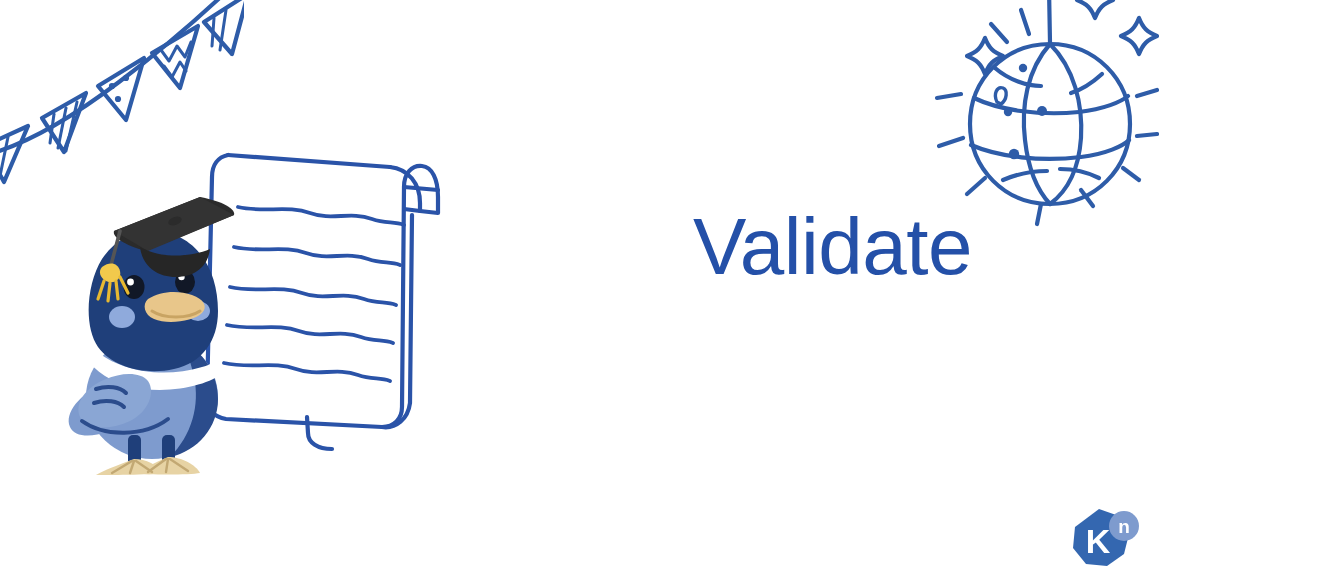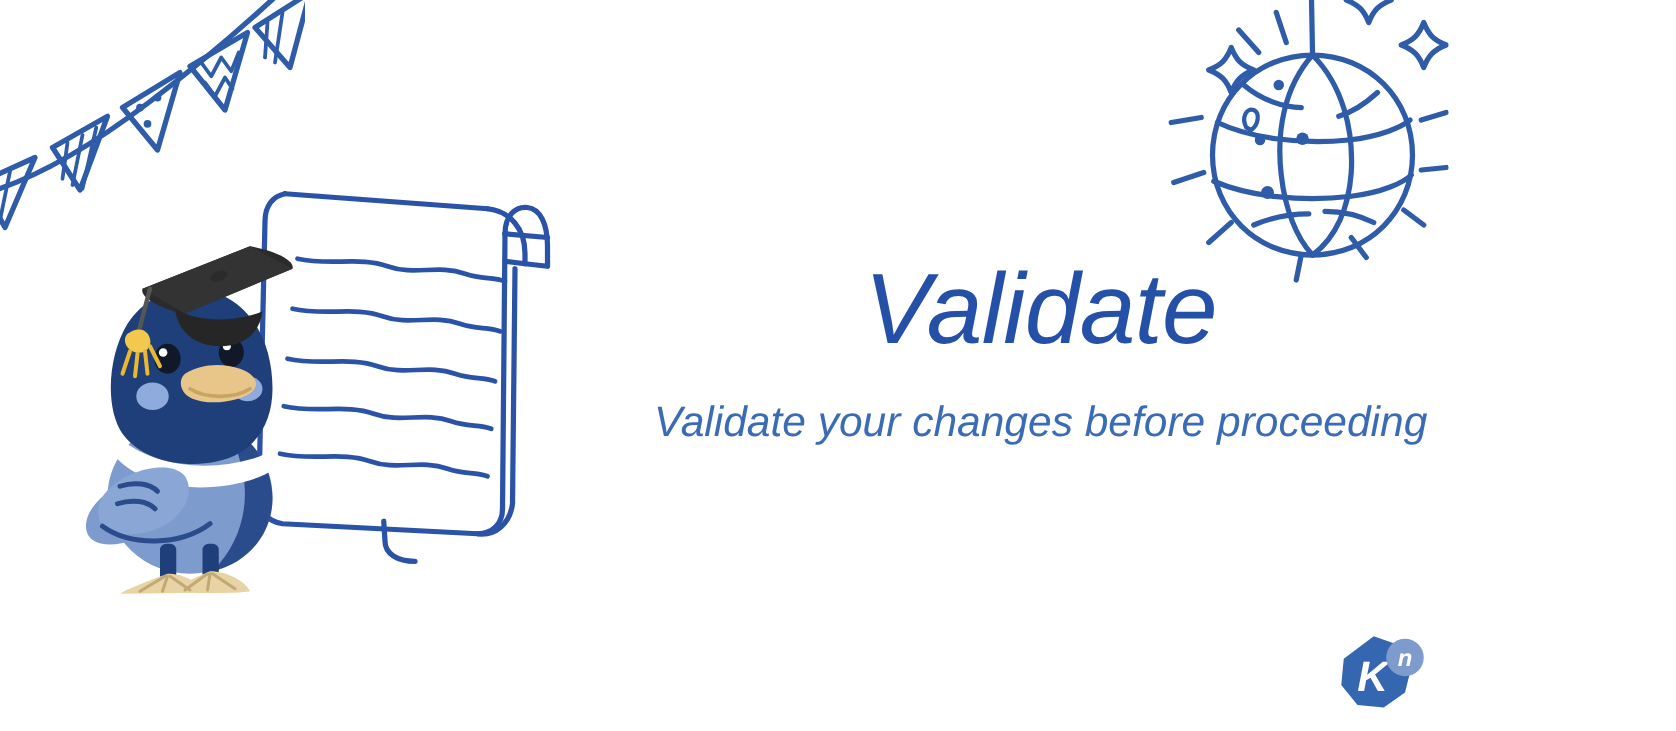--- a/index.html
+++ b/index.html
@@ -9,21 +9,20 @@
   }
   body {
     font-family: "Liberation Sans", sans-serif;
   }
   .slide {
     position: relative;
     width: 1159px;
     height: 585px;
     background: #ffffff;
     overflow: hidden;
-    font-style: italic;
   }
 
   
   .deco {
     position: absolute;
     pointer-events: none;
   }
   .bunting {
     left: -6px;
     top: -4px;
@@ -235,21 +234,20 @@
         <path d="M52,146 L 46,164"></path>
         <path d="M58,148 L 56,166"></path>
         <path d="M64,146 L 66,164"></path>
         <path d="M68,142 L 76,158"></path>
       </g>
     </g>
   </svg>
 
   <div class="text-block">
     <h1 class="title">Validate</h1>
-    <p class="subtitle">Validate your changes before proceeding</p>
   </div>
 
   <svg class="badge" viewBox="0 0 78 72" aria-hidden="false">
     <polygon points="36,4 56,11 66,29 61,49 44,61 23,59 10,43 12,22" fill="#3467B0"></polygon>
     <text x="35" y="48" text-anchor="middle" font-family="Liberation Sans, sans-serif" font-size="34" font-weight="700" fill="#FFFFFF">K</text>
     <circle cx="61" cy="21" r="15" fill="#7E9BCE"></circle>
     <text x="61" y="28" text-anchor="middle" font-family="Liberation Sans, sans-serif" font-size="19" font-weight="700" fill="#FFFFFF">n</text>
   </svg>
 
 </div>

